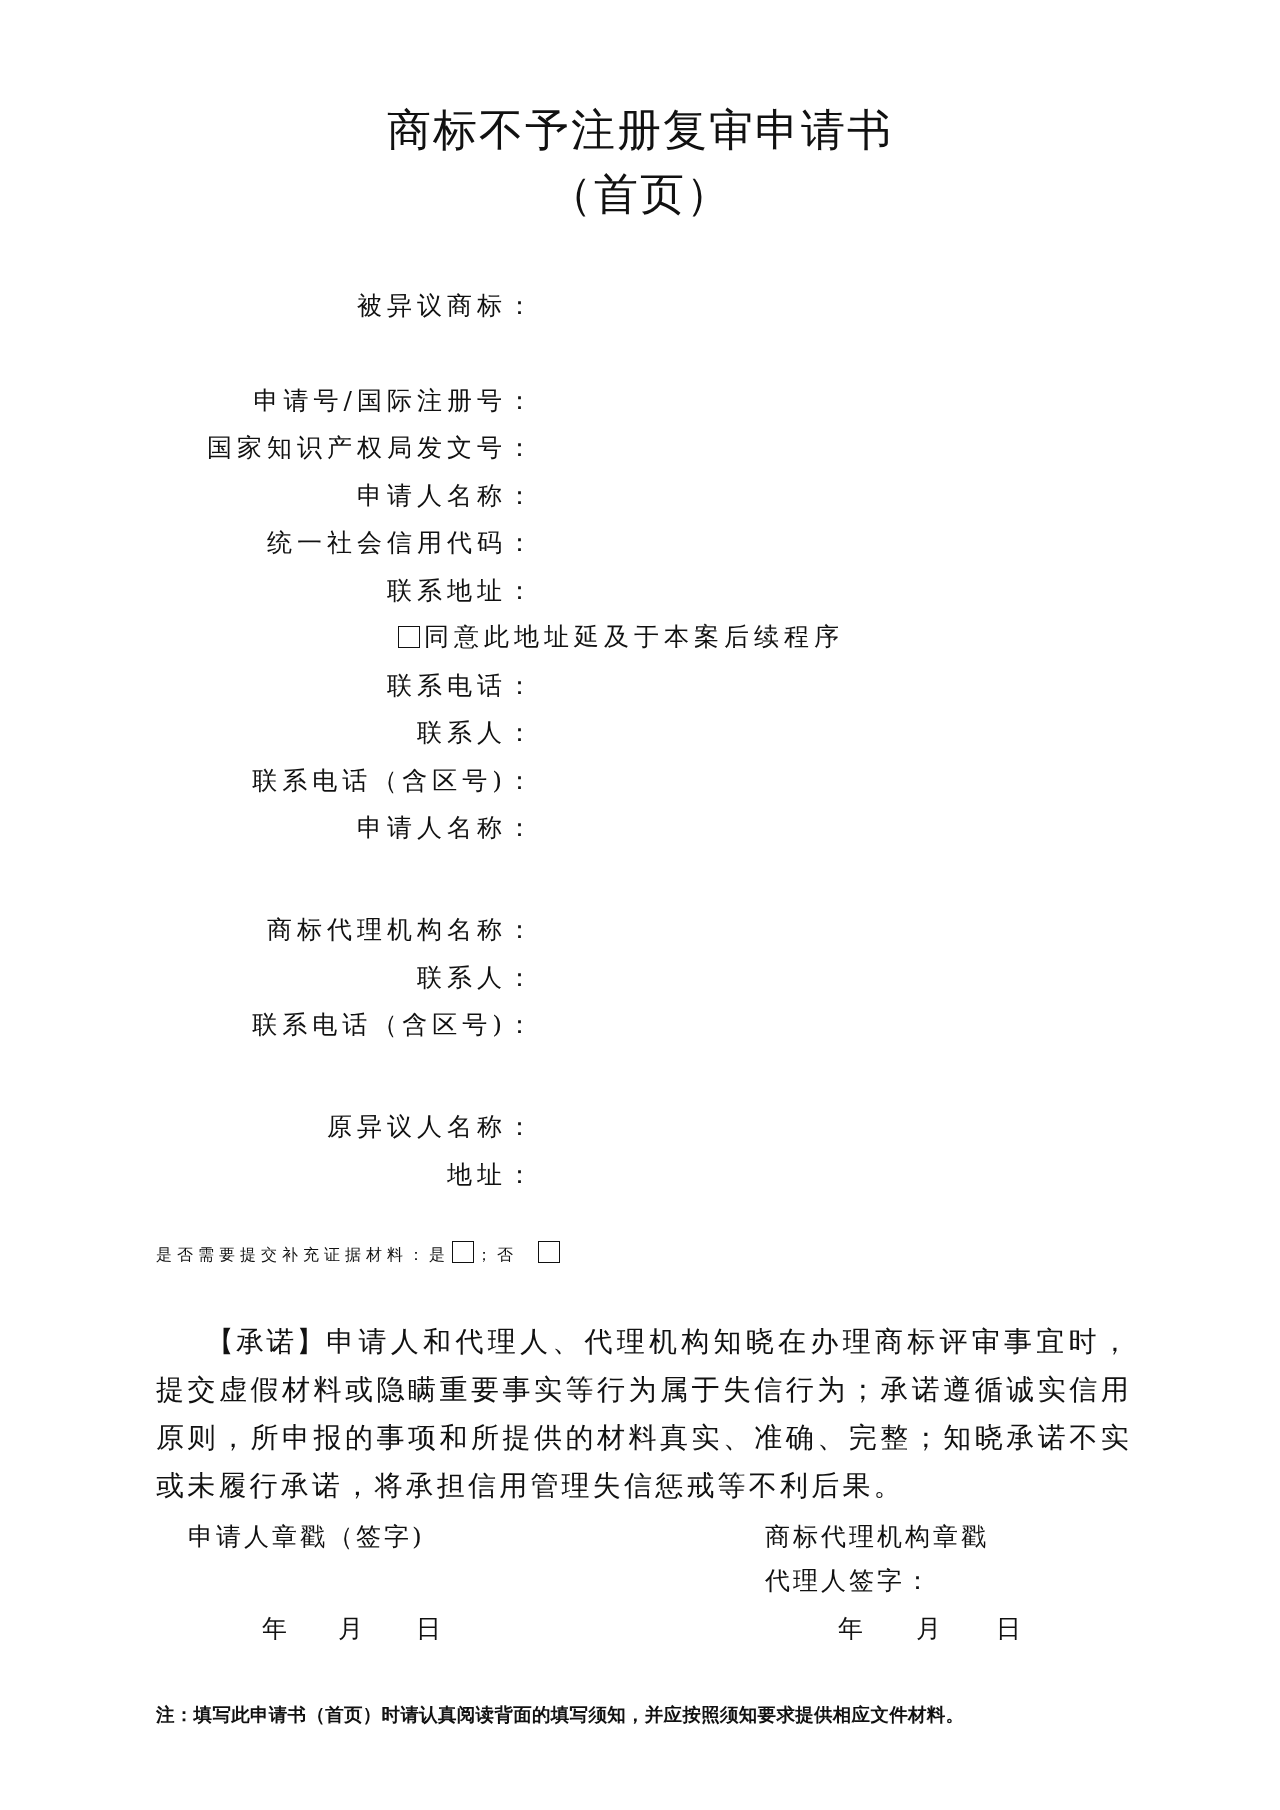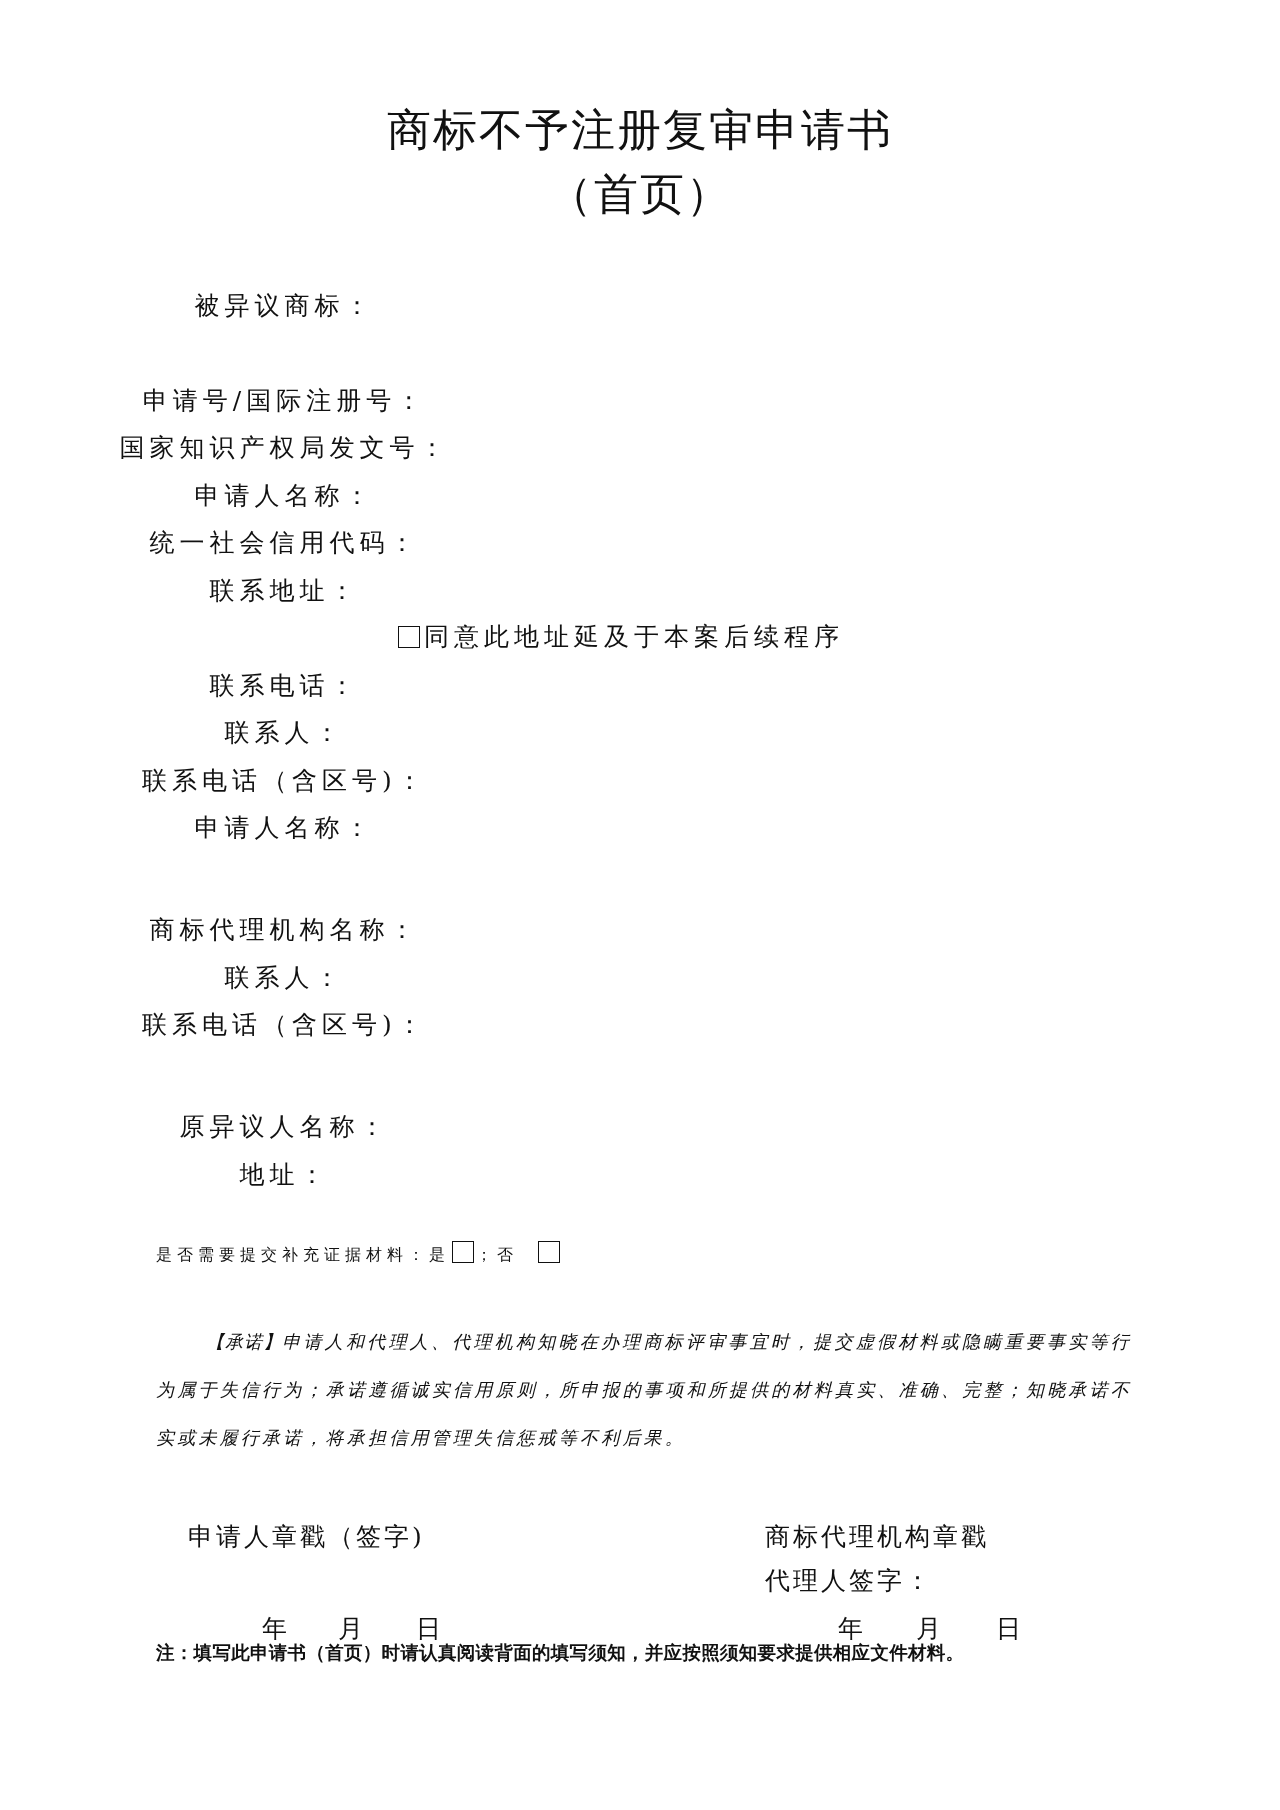--- a/index.html
+++ b/index.html
@@ -10,21 +10,21 @@
   }
   .page { position: absolute; left: 0; top: 0; width: 1280px; height: 1612px; }
   .title {
     position: absolute; left: 0; width: 1280px; text-align: center;
     font-size: 44px; letter-spacing: 2px; line-height: 1;
   }
   .title.main { top: 108px; }
   .title.sub { top: 172px; }
 
   .field-row {
-    position: absolute; left: 16px; width: 532px; text-align: center;
+    position: absolute; left: 0; width: 532px; text-align: right;
     font-size: 25px; letter-spacing: 5px; line-height: 30px; white-space: nowrap;
   }
   .field-row .colon { letter-spacing: 0; }
 
   .checkbox {
     display: inline-block; width: 22px; height: 22px; border: 1.6px solid #111;
     vertical-align: -3px; box-sizing: border-box; background: #fff;
   }
   .consent-row {
     position: absolute; left: 398px; top: 622px; font-size: 25px;
@@ -34,31 +34,31 @@
 
   .evidence-row {
     position: absolute; left: 156px; top: 1240px; font-size: 16px;
     letter-spacing: 5px; line-height: 30px; white-space: nowrap;
   }
   .evidence-row .checkbox { margin: 0 2px; }
   .evidence-row .gap { display: inline-block; width: 18px; }
 
   .pledge {
     position: absolute; left: 156px; top: 1318px; width: 976px;
-    font-size: 18px; line-height: 48px; letter-spacing: 3.2px;
-    text-indent: 50px; text-align: justify; font-style: italic;
+    font-size: 28px; line-height: 48px; letter-spacing: 3.2px;
+    text-indent: 50px; text-align: justify;
   }
   .pledge .bracket { letter-spacing: 1px; }
 
   .sig-block { position: absolute; font-size: 25px; line-height: 30px; white-space: nowrap; letter-spacing: 3px; }
   .date-line { position: absolute; font-size: 25px; line-height: 30px; white-space: nowrap; }
   .date-line span { display: inline-block; }
 
   .note {
-    position: absolute; left: 156px; top: 1640px; font-size: 18.5px; font-weight: bold;
+    position: absolute; left: 156px; top: 1702px; font-size: 18.5px; font-weight: bold;
     font-family: "DejaVu Sans", "Liberation Sans", sans-serif; white-space: nowrap; letter-spacing: 0.3px;
   }
 </style>
 </head>
 <body>
 
 <div class="page">
 
   <div class="title main">商标不予注册复审申请书</div>
   <div class="title sub">（首页）</div>

